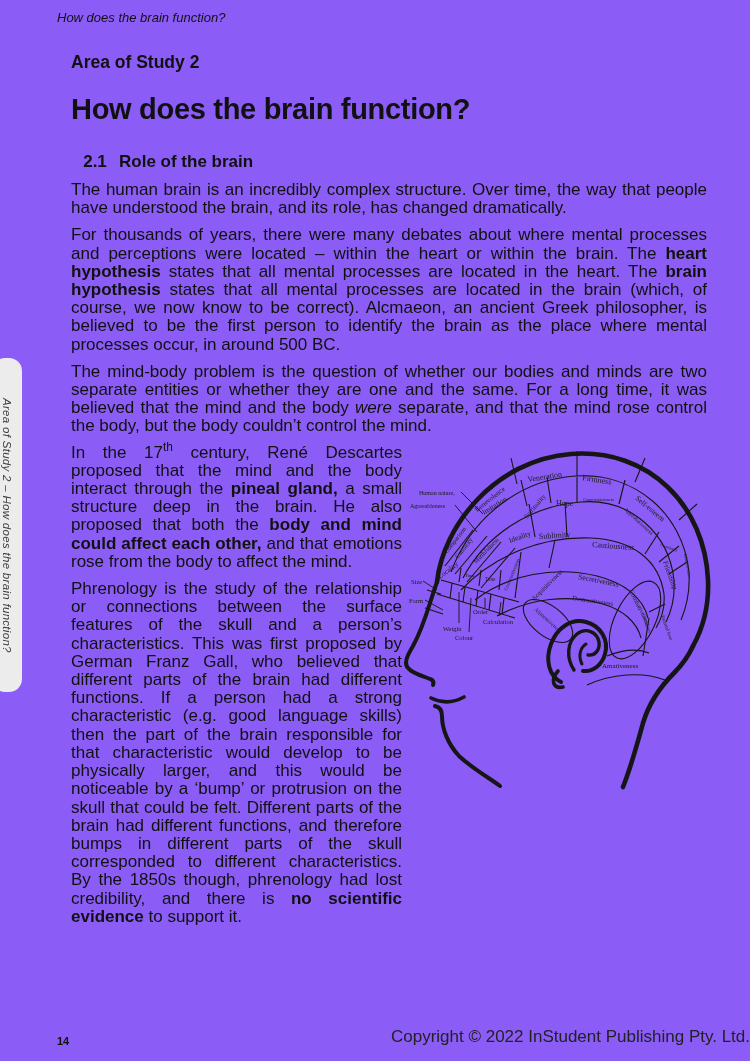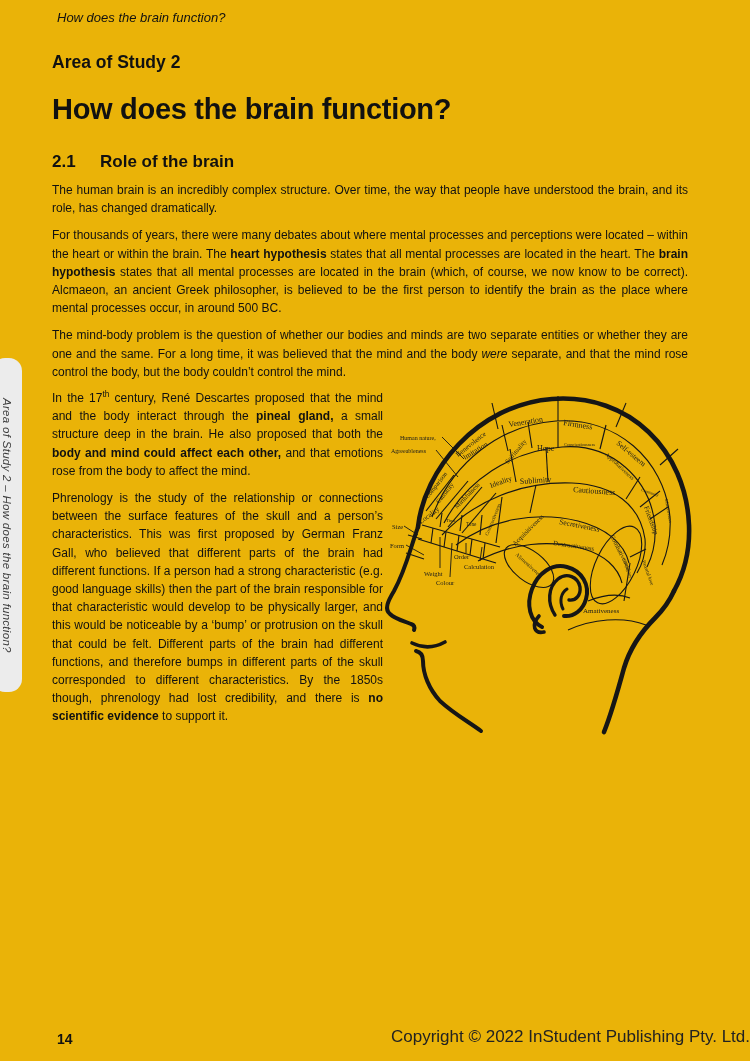--- a/index.html
+++ b/index.html
@@ -1,39 +1,39 @@
 <!DOCTYPE html>
 <html><head>
 <meta charset="utf-8">
 <style>
   html,body{margin:0;padding:0;background:#fff;}
-  .page{position:relative;width:750px;height:1061px;background:#eab308;overflow:hidden;
+  .page{position:relative;width:750px;height:1061px;background:#8b5cf6;overflow:hidden;
         font-family:"Liberation Sans",sans-serif;color:#111;}
   .running-head{position:absolute;top:10px;left:57px;font-size:13px;font-style:italic;color:#111;}
-  .content{position:absolute;left:52px;top:0;width:636px;}
+  .content{position:absolute;left:71px;top:0;width:636px;}
   .kicker{margin:52px 0 0 0;font-size:17.5px;font-weight:bold;line-height:20px;}
   h1.title{margin:20px 0 0 0;font-size:29px;line-height:34px;font-weight:bold;letter-spacing:-0.3px;}
   h2.sec{margin:25px 0 0 0;font-size:17px;line-height:21px;font-weight:bold;display:flex;}
-  h2.sec .num{width:48px;flex:0 0 auto;}
+  h2.sec .num{width:48px;flex:0 0 auto;text-align:center;}
   h3.sub{margin:12px 0 0 0;font-size:15px;line-height:19px;font-weight:bold;display:flex;}
   h3.sub .num{width:55px;flex:0 0 auto;}
-  p.body{margin:9px 0 0 0;font-size:12px;line-height:18.2px;text-align:justify;}
+  p.body{margin:9px 0 0 0;font-size:17px;line-height:18.2px;text-align:justify;}
   p.body sup{font-size:70%;line-height:0;}
   .two-col{position:relative;margin-top:8px;min-height:452px;}
   .col-left{width:331px;}
   .figure{position:absolute;left:326px;top:-2px;width:346px;}
   .figure svg{display:block;}
   .figure svg text{font-family:"Liberation Serif",serif;fill:#1c1c1c;}
   .caption{position:absolute;left:331px;top:360px;width:318px;font-size:13.8px;line-height:19.5px;
            font-style:italic;color:#111;}
   .sidebar-tab{position:absolute;left:-8px;top:358px;width:30px;height:334px;background:#ececec;
                border-radius:13px;display:flex;align-items:center;justify-content:center;}
   .sidebar-tab span{writing-mode:vertical-rl;white-space:nowrap;font-size:11.5px;font-style:italic;
                     color:#3c3c3c;letter-spacing:0.3px;}
-  .footer-pagenum{position:absolute;left:57px;bottom:14px;font-size:14px;font-weight:bold;}
+  .footer-pagenum{position:absolute;left:57px;bottom:14px;font-size:11px;font-weight:bold;}
   .footer-copy{position:absolute;left:12px;right:0;bottom:14px;text-align:right;font-size:17px;color:#222;}
 </style>
 </head>
 <body>
 
 <div class="page">
 
   <div class="running-head">How does the brain function?</div>
 
   <div class="sidebar-tab">

